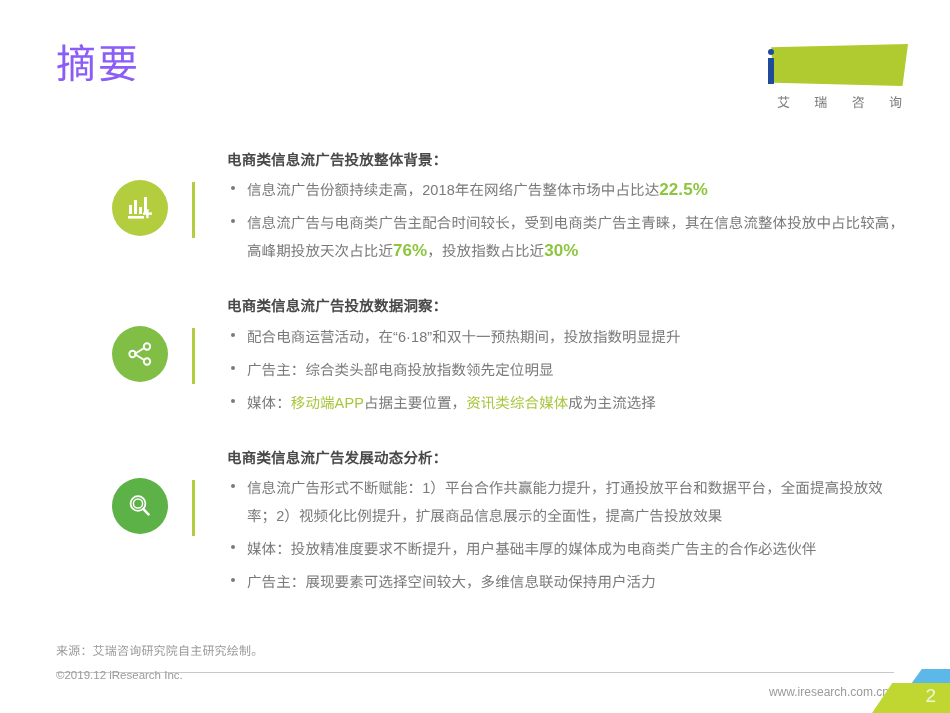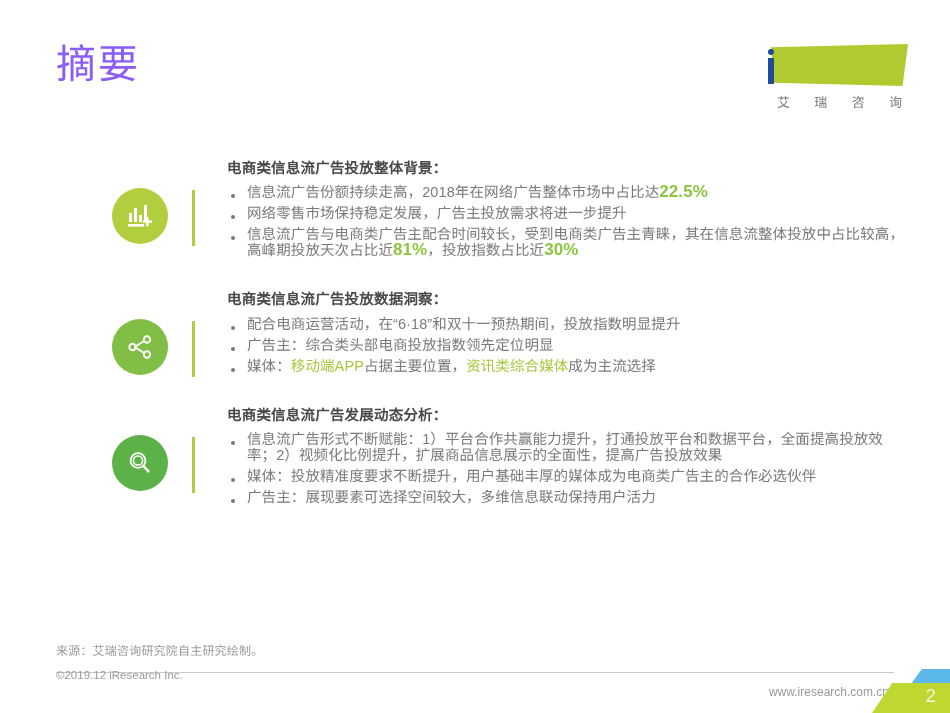--- a/index.html
+++ b/index.html
@@ -93,21 +93,21 @@
     justify-content: space-between;
     font-size: 13px;
     color: #7B7B7B;
     letter-spacing: 0px;
   }
 
   
   .sections {
     position: absolute;
     left: 0;
-    top: 158px;
+    top: 150px;
     width: 940px;
   }
   .section {
     position: relative;
     display: flex;
     align-items: flex-start;
   }
   .section-icon-col {
     width: 80px;
     margin-left: 112px;
@@ -158,21 +158,21 @@
 
   ul.bullets {
     list-style: none;
     margin: 0;
     padding: 0;
   }
   ul.bullets > li {
     position: relative;
     padding-left: 20px;
     font-size: 14.5px;
-    line-height: 16px;
+    line-height: 28px;
     color: #7A7A7A;
     margin-bottom: 5px;
     letter-spacing: 0.1px;
   }
   ul.bullets > li::before {
     content: "";
     position: absolute;
     left: 4px;
     top: 10px;
     width: 4px;
@@ -302,22 +302,21 @@
               <rect x="20" y="21.4" width="9" height="2.4"></rect>
             </g>
           </svg>
         </div>
       </div>
       <div class="section-rule rule-1"></div>
       <div class="section-body">
         <div class="section-heading">电商类信息流广告投放整体背景：</div>
         <ul class="bullets">
             <li><span>信息流广告份额持续走高，2018年在网络广告整体市场中占比达</span><span class="hl-num">22.5%</span></li>
-            <li><span>网络零售市场保持稳定发展，广告主投放需求将进一步提升</span></li>
-            <li><span>信息流广告与电商类广告主配合时间较长，受到电商类广告主青睐，其在信息流整体投放中占比较高，高峰期投放天次占比近</span><span class="hl-num">81%</span><span>，投放指数占比近</span><span class="hl-num">30%</span></li>
+            <li><span>信息流广告与电商类广告主配合时间较长，受到电商类广告主青睐，其在信息流整体投放中占比较高，高峰期投放天次占比近</span><span class="hl-num">76%</span><span>，投放指数占比近</span><span class="hl-num">30%</span></li>
           </ul>
       </div>
     </div>
 
     <div class="section" style="margin-bottom:26px;">
       <div class="section-icon-col">
         <div class="icon-badge icon-2">
           <svg width="34" height="34" viewBox="0 0 34 34" aria-hidden="true">
             <g stroke="#ffffff" stroke-width="1.9" fill="none">
               <line x1="11.5" y1="17" x2="22" y2="10.5"></line>

